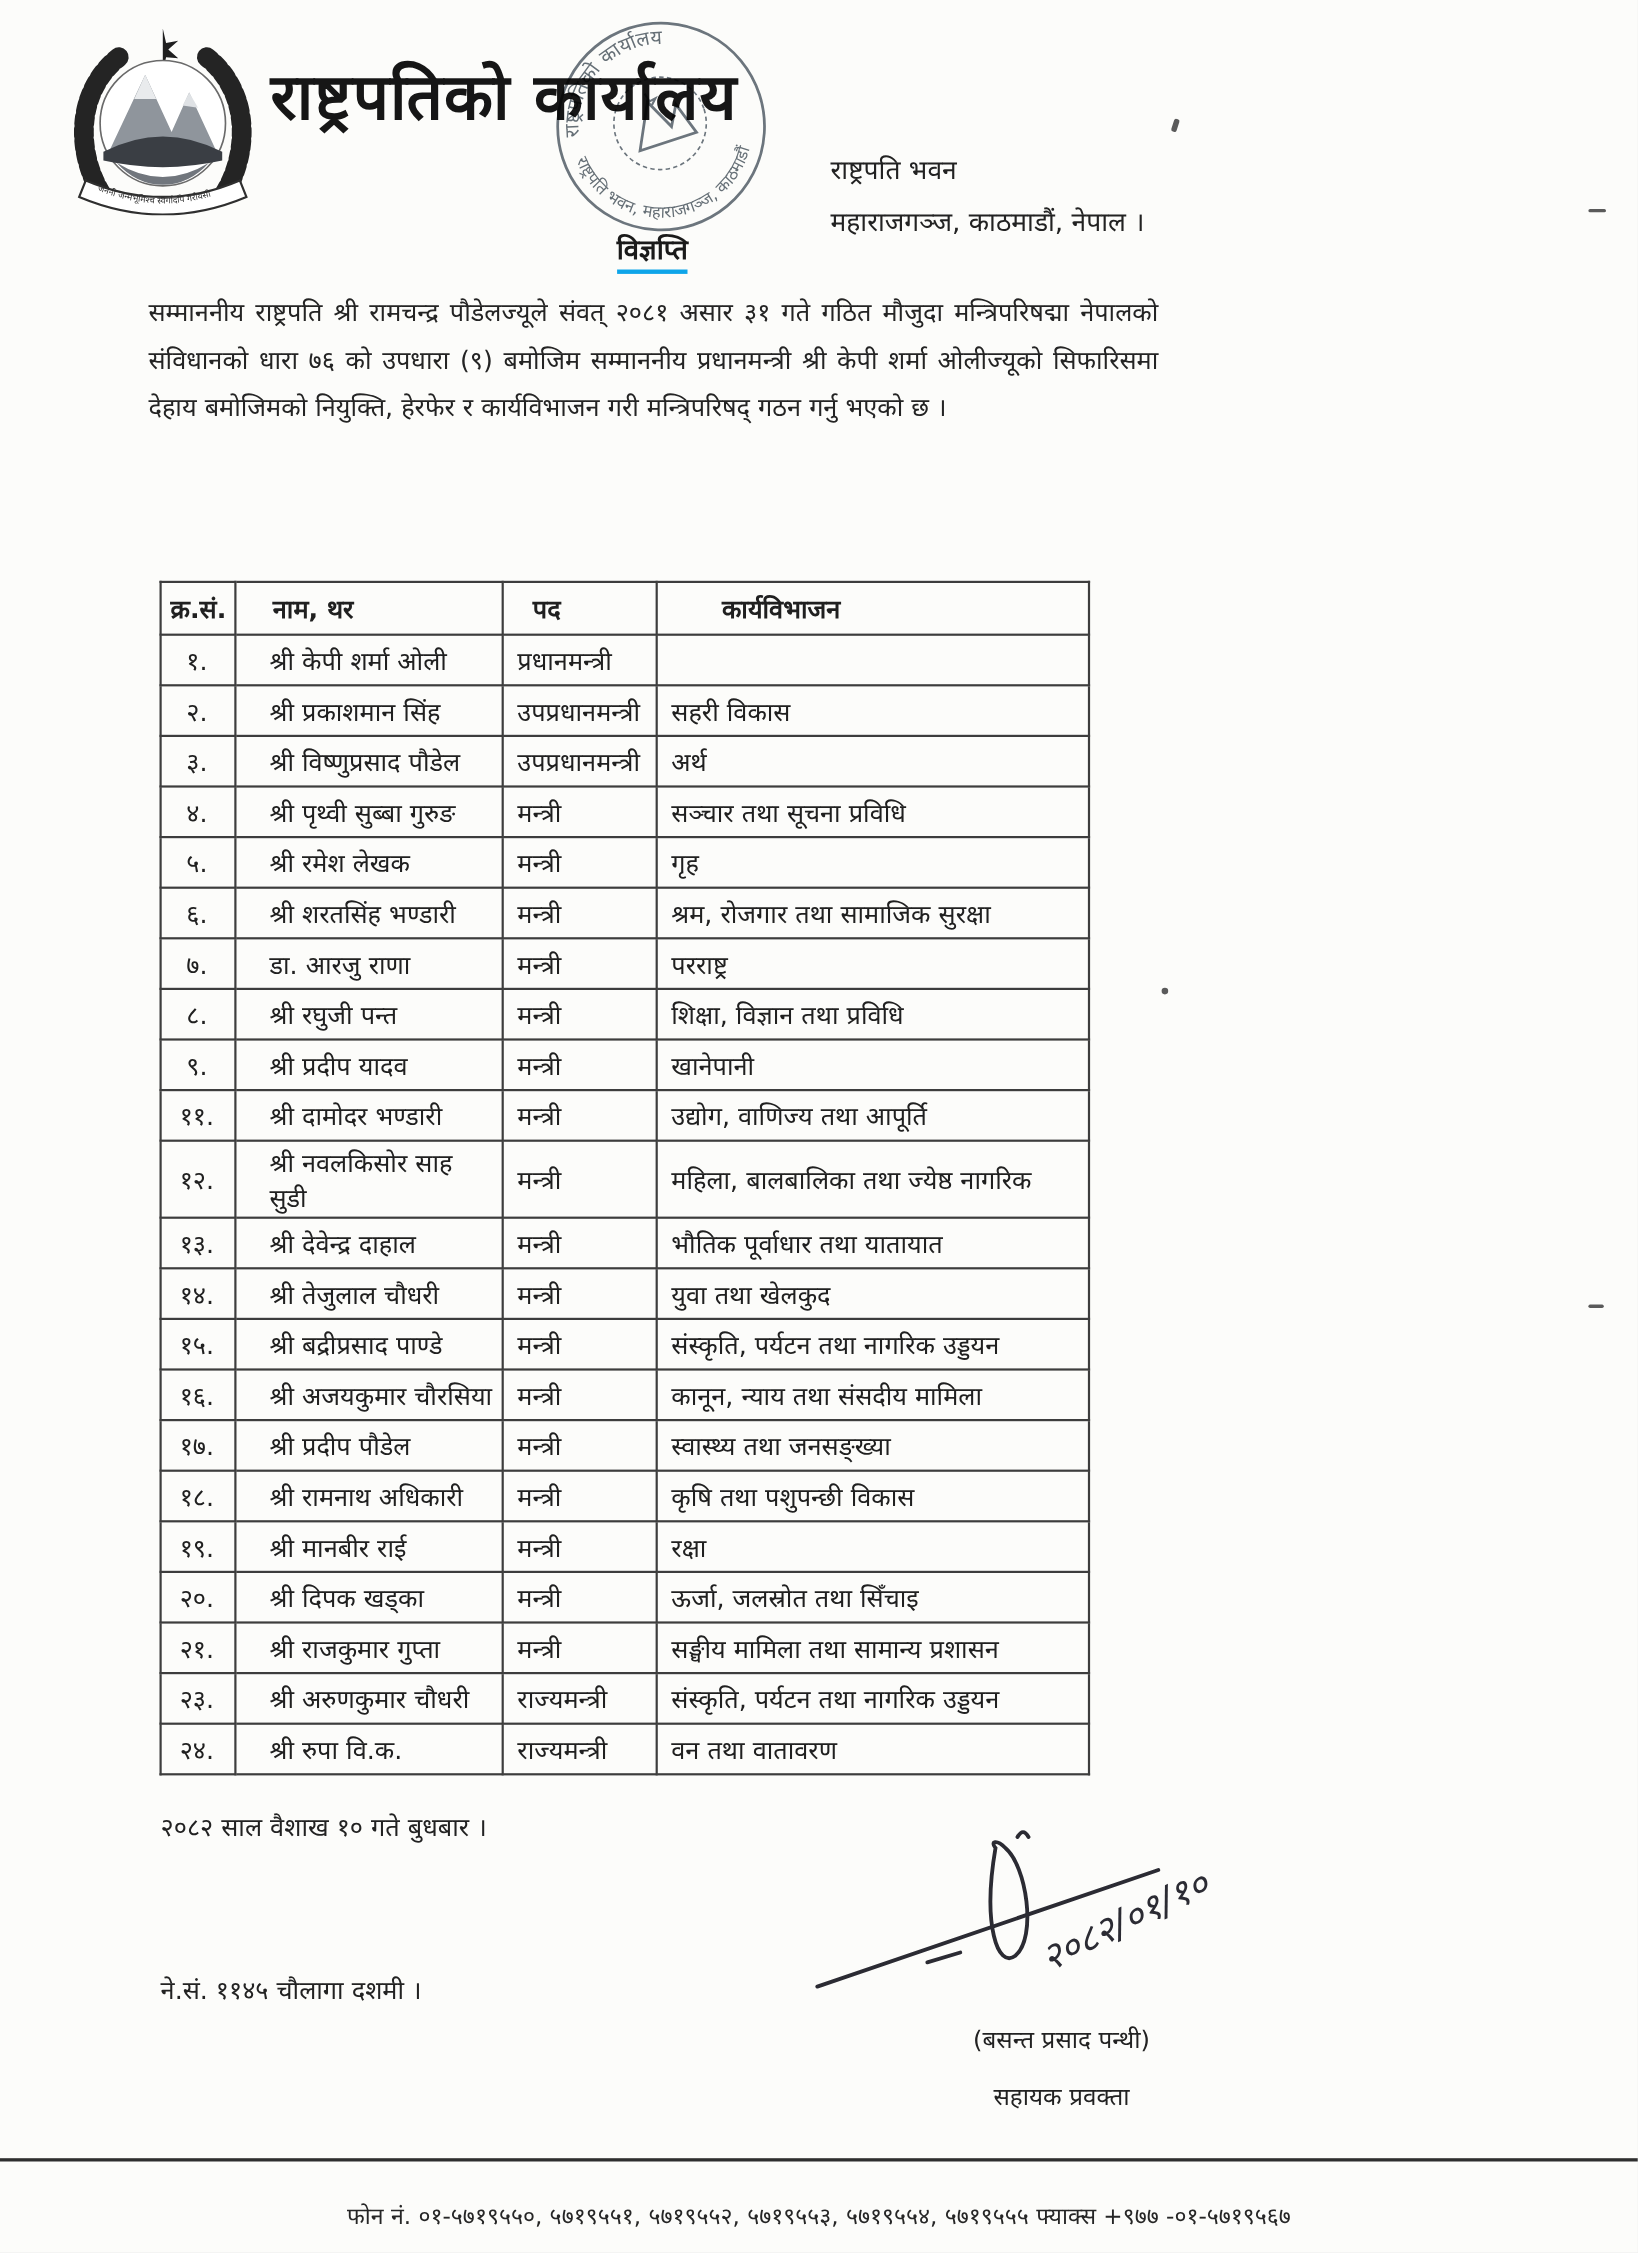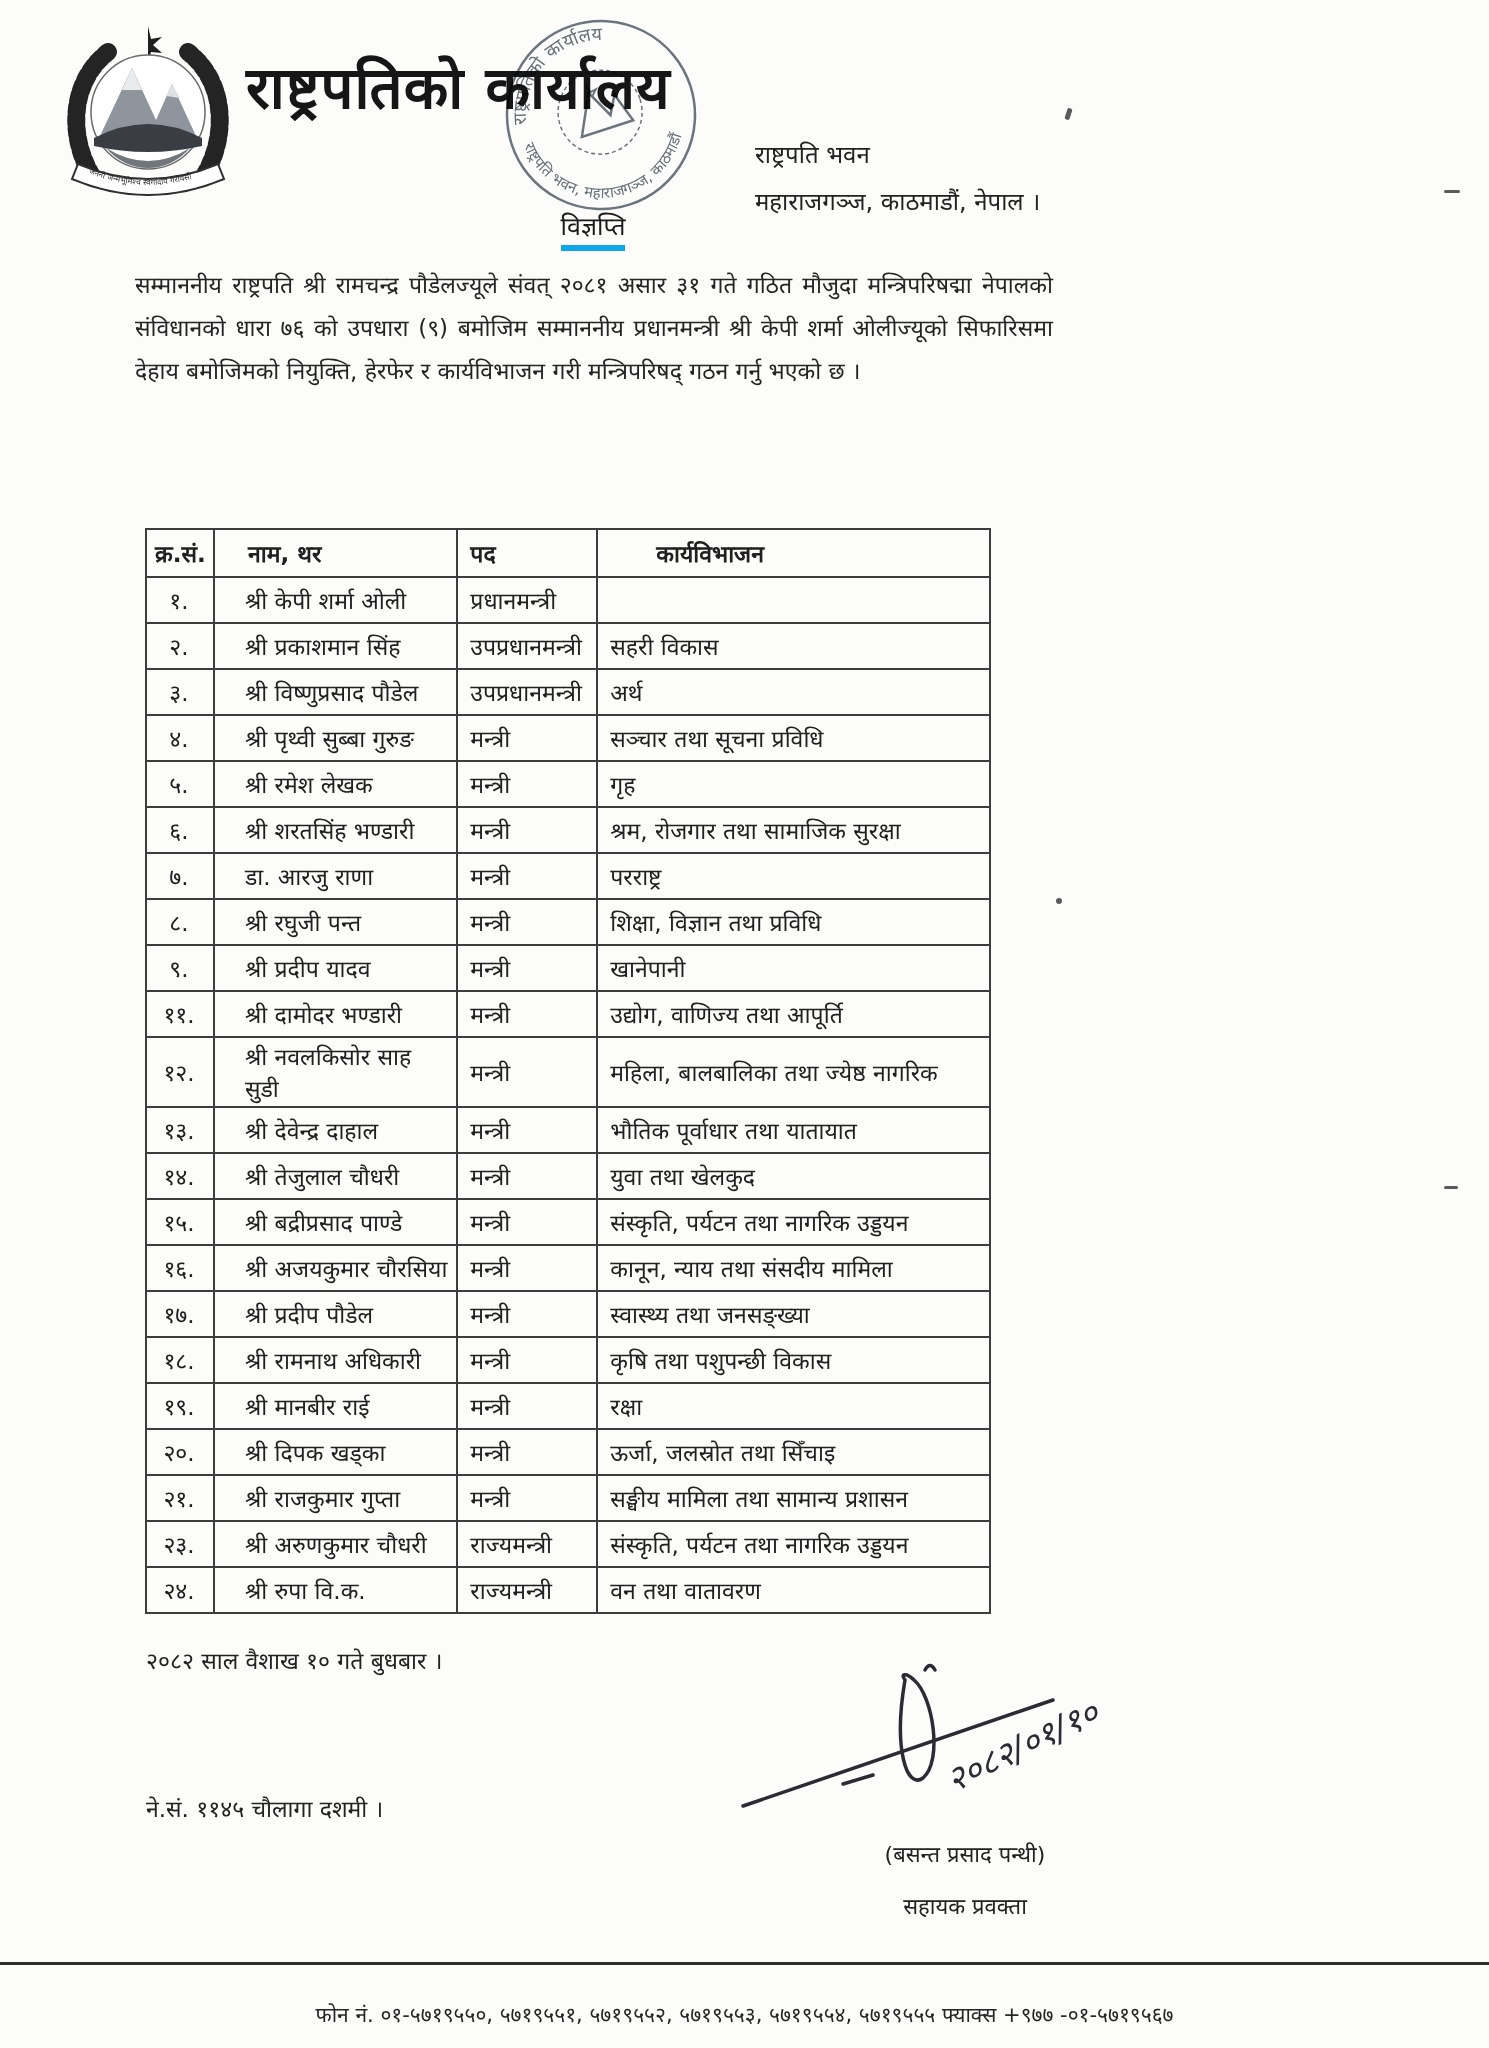--- a/index.html
+++ b/index.html
@@ -14,41 +14,41 @@
   .office-title {
     position:absolute; left:246px; top:46px; width:640px;
     font-size:58px; font-weight:700; letter-spacing:1px; color:#161616;
     white-space:nowrap; z-index:2;
   }
   .seal { position:absolute; left:498px; top:12px; width:206px; height:206px; z-index:3;
           opacity:.82; mix-blend-mode:multiply; pointer-events:none; }
   .addr { position:absolute; left:755px; top:132px; font-size:24px; line-height:47px; color:#222; }
   .notice-title-wrap { position:absolute; left:135px; top:208px; width:916px; text-align:center; }
   .notice-title {
-    display:inline-block; font-size:25px; font-weight:400; color:#1a1a1a;
-    border-bottom:6px solid #0ea5e9; padding-bottom:3px;
+    display:inline-block; font-size:25px; font-weight:700; color:#1a1a1a;
+    border-bottom:4px solid #0ea5e9; padding-bottom:3px;
   }
   
   .para {
     position:absolute; left:135px; top:264px; width:918px;
     font-size:23px; line-height:43px; text-align:justify; color:#242424;
   }
   
   table.ministers {
     position:absolute; left:145px; top:528px; width:846px;
     border-collapse:collapse; font-size:23px; color:#202020;
   }
   table.ministers th, table.ministers td {
     border:2px solid #3d3d3d; height:46px; vertical-align:middle;
     font-weight:400; text-align:left; padding:2px 6px 2px 12px;
   }
   table.ministers th { font-weight:700; height:48px; }
   table.ministers th:nth-child(1){ padding-left:8px; }
   table.ministers th:nth-child(2){ padding-left:33px; }
-  table.ministers th:nth-child(3){ padding-left:12px; }
+  table.ministers th:nth-child(3){ padding-left:26px; }
   table.ministers th:nth-child(4){ padding-left:58px; }
   table.ministers td:nth-child(1){ text-align:center; padding-left:4px; }
   table.ministers td:nth-child(2){ padding-left:30px; }
   col.c1{ width:68px; } col.c2{ width:244px; } col.c3{ width:140px; } col.c4{ width:394px; }
   
   .date1 { position:absolute; left:146px; top:1644px; font-size:23px; color:#222; }
   .date2 { position:absolute; left:146px; top:1792px; font-size:23px; color:#222; }
   .sig-svg { position:absolute; left:735px; top:1658px; width:540px; height:180px; }
   .sig-name { position:absolute; left:800px; top:1838px; width:330px; text-align:center; font-size:22px; color:#222; }
   .sig-role { position:absolute; left:800px; top:1890px; width:330px; text-align:center; font-size:22px; color:#222; }

